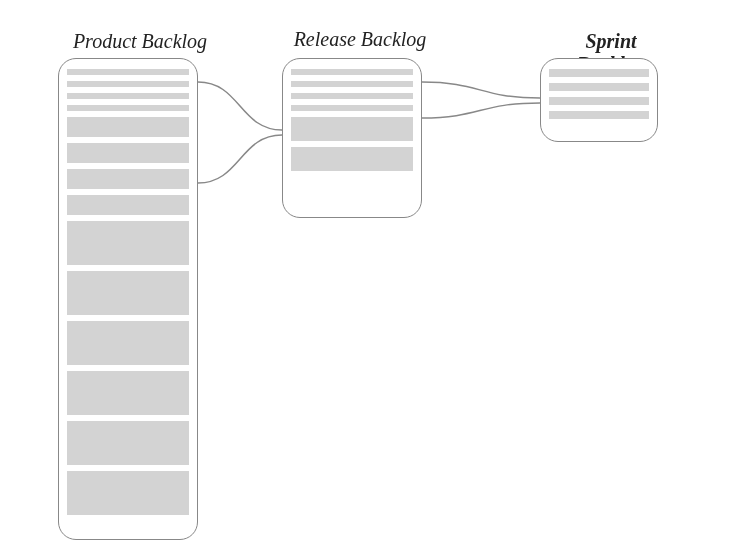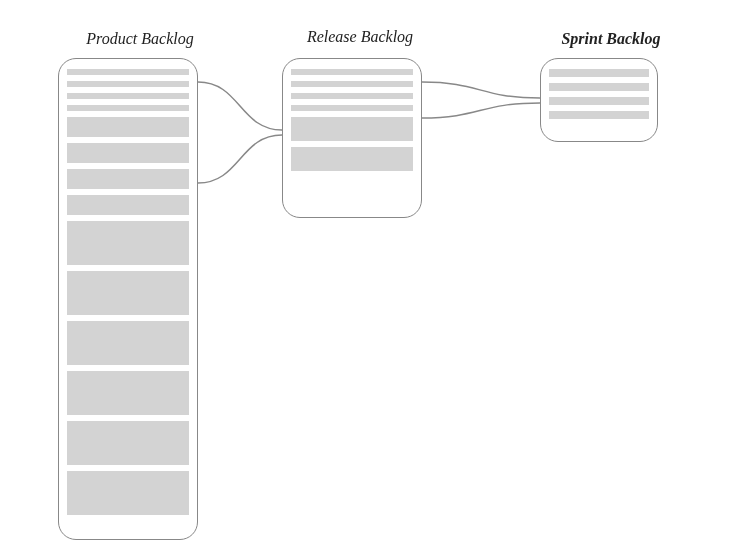--- a/index.html
+++ b/index.html
@@ -6,21 +6,21 @@
     body {
       width: 730px;
       height: 560px;
       background: #ffffff;
       position: relative;
       font-family: Georgia, 'Times New Roman', serif;
     }
     .title {
       position: absolute;
       font-style: italic;
-      font-size: 16px;
+      font-size: 20px;
       color: #222;
       text-align: center;
     }
     .backlog-box {
       position: absolute;
       border: 1.5px solid #888;
       border-radius: 18px;
       background: #fff;
       padding: 10px 8px;
     }

